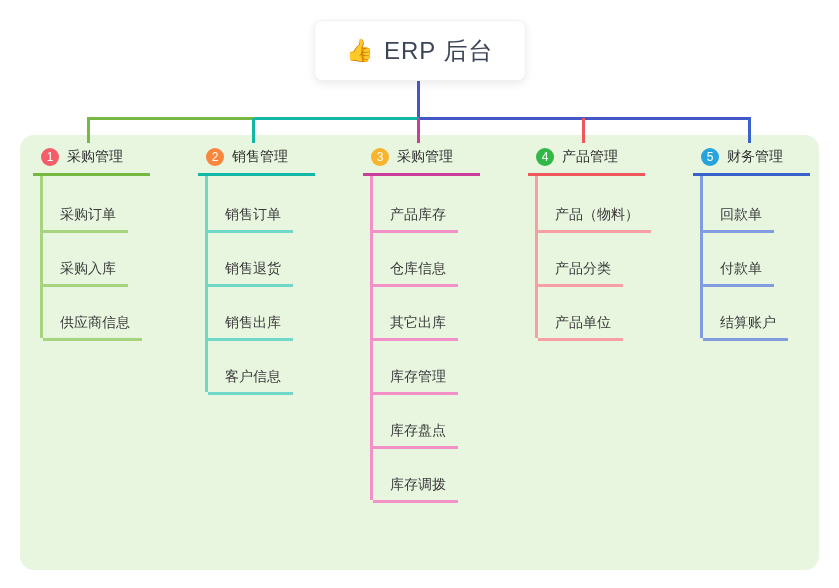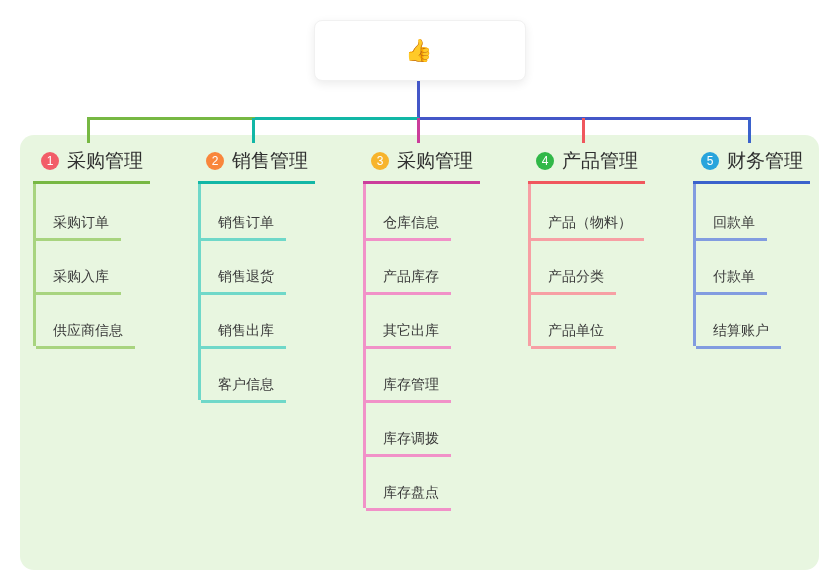--- a/index.html
+++ b/index.html
@@ -50,40 +50,42 @@
     border-bottom:3px solid var(--line);
     cursor:default;
   }
   .badge{
     width:18px;height:18px;border-radius:50%;
     background:var(--badge);color:#ffffff;
     font-size:12px;line-height:18px;text-align:center;
     flex:0 0 18px;
   }
   .branch-title{
-    font-size:19px;color:#2f2f2f;font-weight:500;white-space:nowrap;
+    font-size:14px;color:#2f2f2f;font-weight:500;white-space:nowrap;
   }
   .items{
+    margin-left:7px;
     border-left:3px solid var(--item-line);
   }
   .item{height:54px;display:flex;align-items:flex-end;}
   .item-label{
     display:inline-block;white-space:nowrap;
     font-size:14px;color:#3a3a3a;
     padding:0 12px 6px 17px;margin-bottom:-3px;
     border-bottom:3px solid var(--item-line);
   }
 </style>
 </head>
 <body>
 
 <div class="panel" style="background: rgb(232, 246, 224);"></div>
 
 <div class="root-card">
   <span class="root-icon">👍</span>
+  <span>ERP 后台</span>
 </div>
 
 <div class="vline root-line" style="background: rgb(68, 87, 200);"></div>
 <div class="hline bus seg1" style="background: rgb(119, 184, 67);"></div>
 <div class="hline bus seg2" style="background: rgb(18, 183, 166);"></div>
 <div class="hline bus seg3" style="background: rgb(68, 87, 200);"></div>
 <div class="drop d1" style="background: rgb(119, 184, 67);"></div>
 <div class="drop d2" style="background: rgb(18, 183, 166);"></div>
 <div class="drop d3" style="background: rgb(203, 61, 155);"></div>
 <div class="drop d4" style="background: rgb(240, 87, 93);"></div>
@@ -128,36 +130,36 @@
     </div>
 </div>
 
 <div class="branch b3" style="--line: #cb3d9b; --item-line: #f191c8; --badge: #f7b42c;">
   <div class="branch-header">
     <span class="badge">3</span>
     <span class="branch-title">采购管理</span>
   </div>
   <div class="items">
       <div class="item">
-    <span class="item-label">仓库信息</span>
+    <span class="item-label">产品库存</span>
   </div>
       <div class="item">
-    <span class="item-label">产品库存</span>
+    <span class="item-label">仓库信息</span>
   </div>
       <div class="item">
     <span class="item-label">其它出库</span>
   </div>
       <div class="item">
     <span class="item-label">库存管理</span>
   </div>
       <div class="item">
-    <span class="item-label">库存调拨</span>
+    <span class="item-label">库存盘点</span>
   </div>
       <div class="item">
-    <span class="item-label">库存盘点</span>
+    <span class="item-label">库存调拨</span>
   </div>
     </div>
 </div>
 
 <div class="branch b4" style="--line: #f0575d; --item-line: #f79fa4; --badge: #31b848;">
   <div class="branch-header">
     <span class="badge">4</span>
     <span class="branch-title">产品管理</span>
   </div>
   <div class="items">

